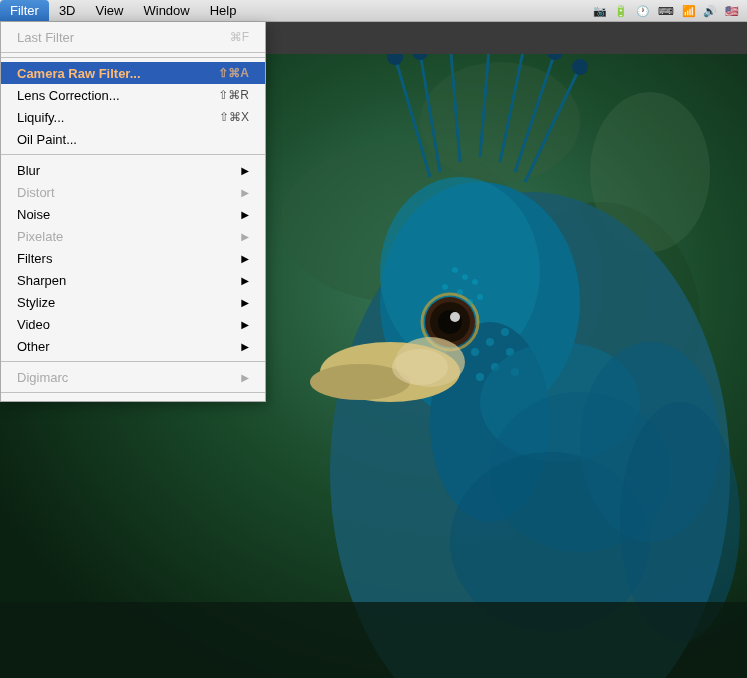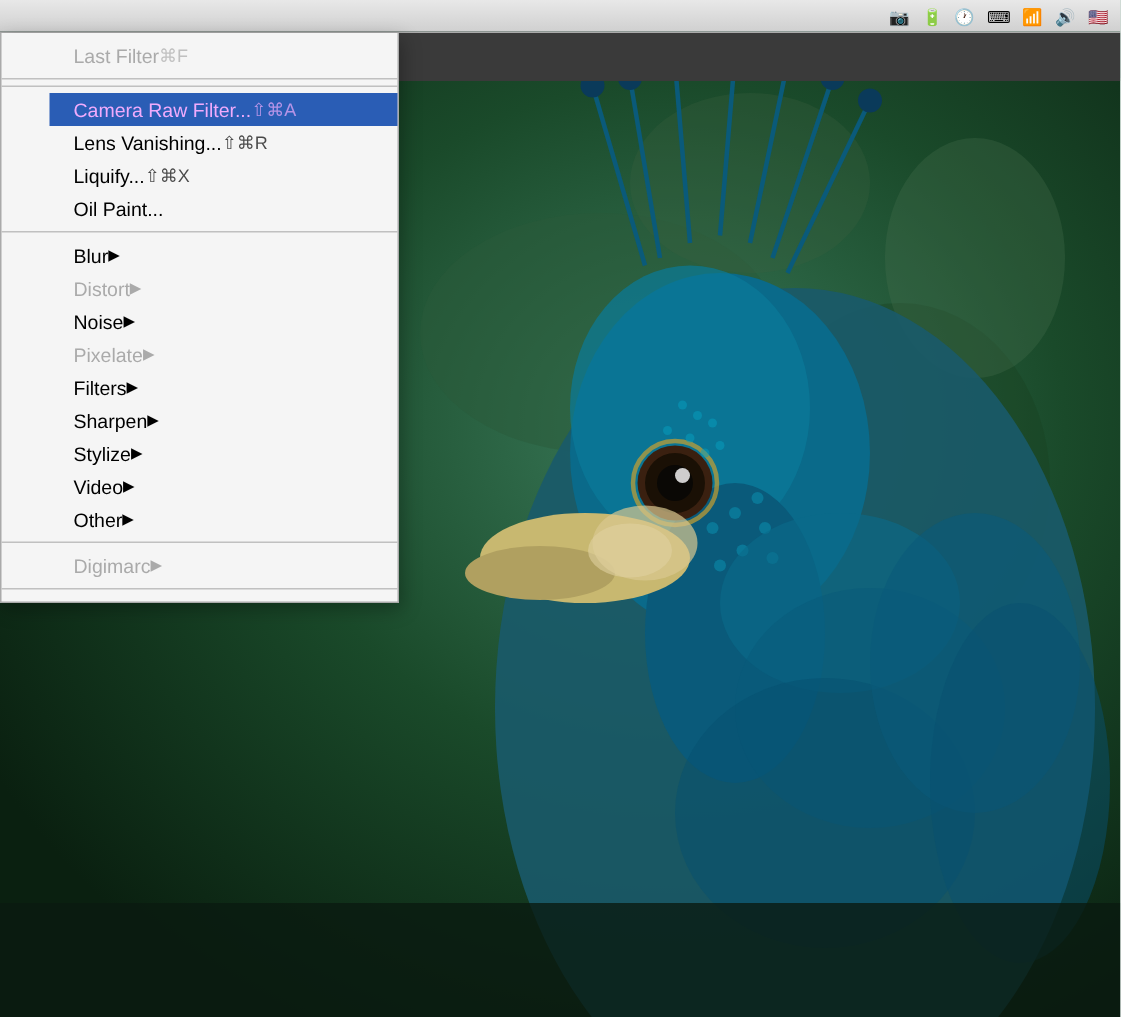--- a/index.html
+++ b/index.html
@@ -77,31 +77,32 @@
       border: 1px solid #aaa;
       border-top: none;
       box-shadow: 2px 4px 12px rgba(0,0,0,0.3);
       z-index: 200;
       padding: 4px 0;
     }
 
     .menu-item {
       display: flex;
       align-items: center;
+      justify-content: space-between;
       padding: 2px 16px 2px 16px;
       height: 22px;
       cursor: pointer;
       color: #000;
       font-size: 13px;
-      margin-left: 32px;
     }
 
     .menu-item.highlighted {
       background: #2a5db5;
-      color: #f0abfc;
+      color: #fdba74;
+      font-weight: bold;
     }
 
     .menu-item.disabled {
       color: #aaa;
       cursor: default;
     }
 
     .menu-item .shortcut {
       font-size: 12px;
       color: inherit;
@@ -213,20 +214,27 @@
     <ellipse cx="650" cy="420" rx="70" ry="100" fill="#0a5a7a" opacity="0.6"></ellipse>
     <ellipse cx="680" cy="500" rx="60" ry="120" fill="#085070" opacity="0.5"></ellipse>
 
     <rect y="580" width="747" height="76" fill="#0a1a10" opacity="0.8"></rect>
 
     <rect width="747" height="32" fill="#3a3a3a"></rect>
   </svg>
 </div>
 
 <div class="menubar">
+  <div class="menubar-items">
+    <div class="menubar-item active">Filter</div>
+    <div class="menubar-item">3D</div>
+    <div class="menubar-item">View</div>
+    <div class="menubar-item">Window</div>
+    <div class="menubar-item">Help</div>
+  </div>
   <div class="menubar-right">
     <span style="font-size:11px;">📷</span>
     <span style="font-size:11px;">🔋</span>
     <span style="font-size:11px;">🕐</span>
     <span style="font-size:11px;">⌨</span>
     <span style="font-size:11px;">📶</span>
     <span style="font-size:11px;">🔊</span>
     <span style="font-size:11px;">🇺🇸</span>
   </div>
 </div>
@@ -244,21 +252,21 @@
   <div class="menu-separator"></div>
 
 
 
   <div class="menu-item highlighted">
     <span>Camera Raw Filter...</span>
     <span class="shortcut">⇧⌘A</span>
   </div>
 
   <div class="menu-item">
-    <span>Lens Vanishing...</span>
+    <span>Lens Correction...</span>
     <span class="shortcut">⇧⌘R</span>
   </div>
 
   <div class="menu-item">
     <span>Liquify...</span>
     <span class="shortcut">⇧⌘X</span>
   </div>
 
   <div class="menu-item">
     <span>Oil Paint...</span>

